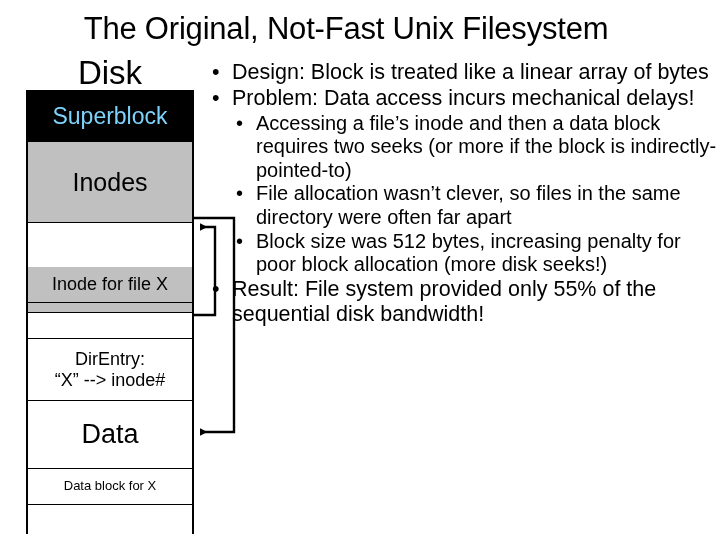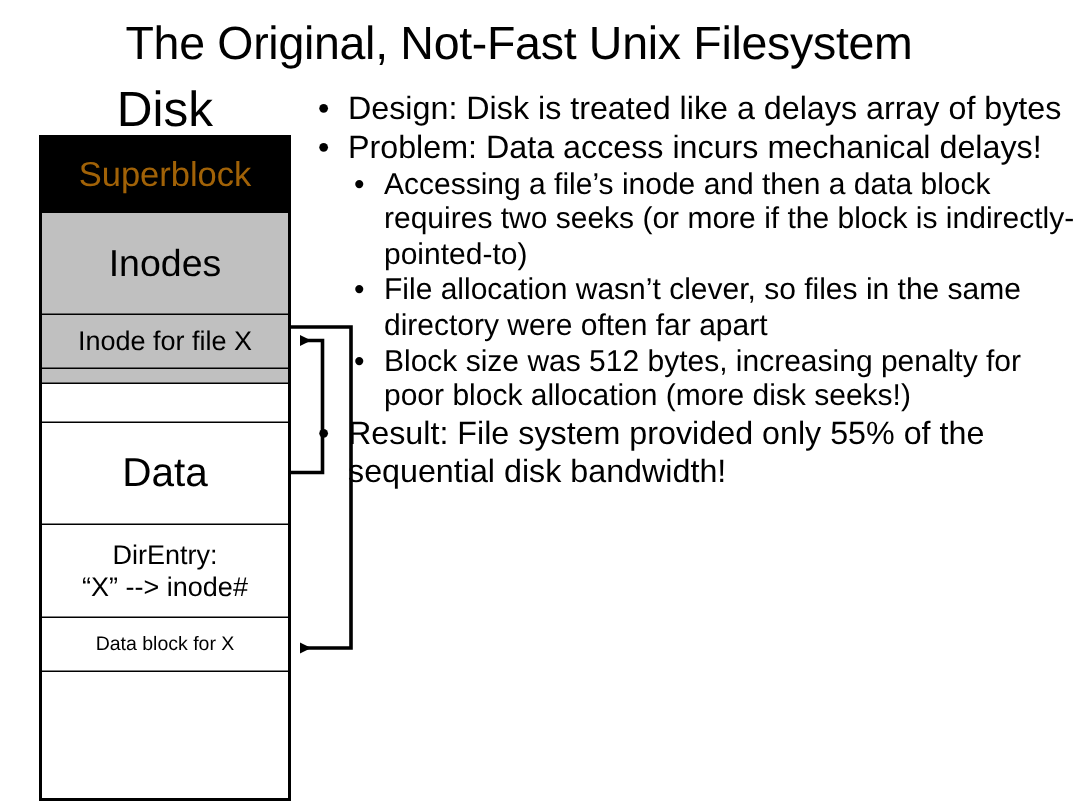--- a/index.html
+++ b/index.html
@@ -66,34 +66,35 @@
   .band-text {
     display: block;
     width: 100%;
     text-align: center;
     line-height: 1.12;
   }
 
   .band-superblock {
     height: 50px;
     background: #000000;
-    color: #a16207;
+    color: #7dd3fc;
     border-bottom: none;
   }
   .band-superblock .band-text { font-size: 23px; }
 
   .band-inodes {
-    height: 68px;
+    height: 81px;
     background: #c0c0c0;
   }
   .band-inodes .band-text { font-size: 25px; }
 
   .band-inode-x {
     height: 36px;
     background: #c0c0c0;
+    margin-top: 44px;
   }
   .band-inode-x .band-text { font-size: 18px; }
 
   .band-gray-strip {
     height: 10px;
     background: #c0c0c0;
   }
 
   .band-blank1 { height: 26px; background: #ffffff; }
 
@@ -199,29 +200,29 @@
     </div>
 
     <div class="band band-inode-x">
       <span class="band-text">Inode for file X</span>
     </div>
 
     <div class="band band-gray-strip"></div>
 
     <div class="band band-blank1"></div>
 
-    <div class="band band-data">
-      <span class="band-text">Data</span>
-    </div>
-
     <div class="band band-direntry">
       <span class="band-text">
         <span>DirEntry:</span><br>
         <span>“X” --&gt; inode#</span>
       </span>
+    </div>
+
+    <div class="band band-data">
+      <span class="band-text">Data</span>
     </div>
 
     <div class="band band-datablock-x">
       <span class="band-text">Data block for X</span>
     </div>
 
     <div class="band band-blank2"></div>
   </div>
 
   <svg id="connectors" viewBox="0 0 720 540">
@@ -234,21 +235,21 @@
     <path d="M 194,315 L 215,315 L 215,227 L 200,227" fill="none" stroke="#000000" stroke-width="2.4" marker-end="url(#arrowLeft)"></path>
 
     <path d="M 194,218 L 234,218 L 234,432 L 200,432" fill="none" stroke="#000000" stroke-width="2.4" marker-end="url(#arrowLeft)"></path>
   </svg>
 
   <div id="bullets">
     <ul class="lvl1">
 
       <li class="b1">
         <span class="bmark">•</span>
-        <span class="btext">Design: Disk is treated like a delays array of bytes</span>
+        <span class="btext">Design: Block is treated like a linear array of bytes</span>
       </li>
 
       <li class="b1">
         <span class="bmark">•</span>
         <span class="btext">Problem: Data access incurs mechanical delays!</span>
       </li>
 
       <ul class="lvl2">
         <li class="b2">
           <span class="bmark">•</span>

